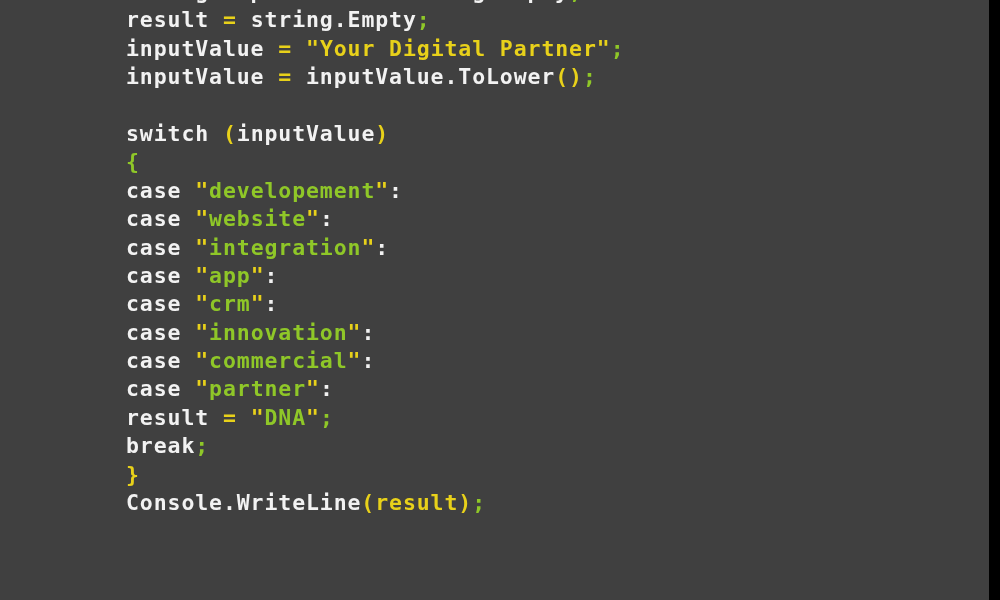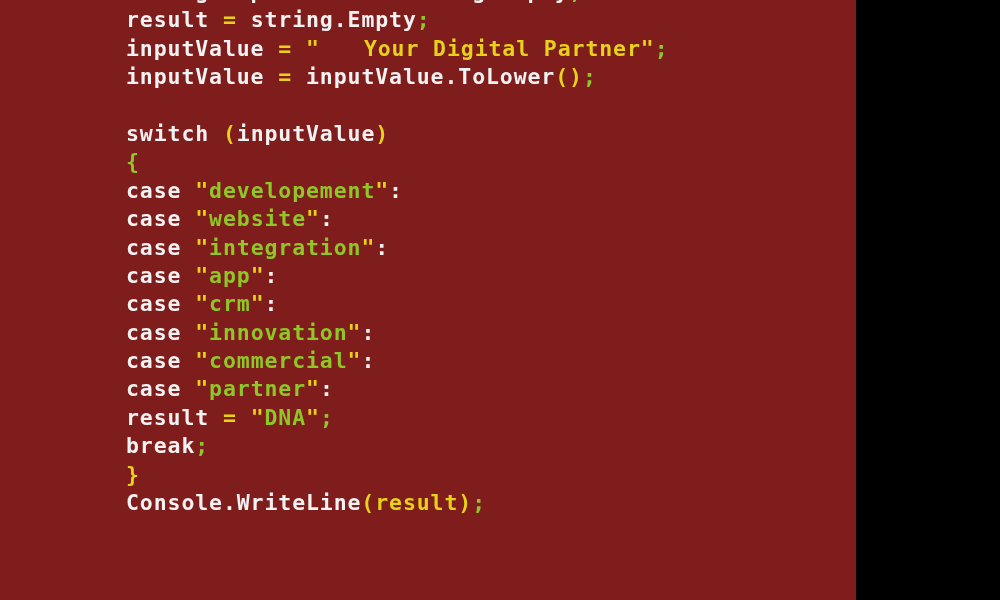--- a/index.html
+++ b/index.html
@@ -9,23 +9,23 @@
   }
   body {
     width: 1000px;
     height: 600px;
     overflow: hidden;
     font-family: "DejaVu Sans Mono", "Liberation Mono", monospace;
   }
 
   #code-surface {
     position: relative;
-    width: 856px;
+    width: 989px;
     height: 600px;
-    background: #7f1d1d;
+    background: #404040;
     overflow: hidden;
   }
 
   #code-block {
     position: absolute;
     left: 126px;
     top: -22px;
     font-family: "DejaVu Sans Mono", "Liberation Mono", monospace;
     font-size: 21.5px;
     line-height: 28.4px;
@@ -41,21 +41,21 @@
   }
 
   .tok-plain  { color: #f2f2f2; }
   .tok-op     { color: #e8d11a; }
   .tok-punc   { color: #e8d11a; }
   .tok-semi   { color: #8fc728; }
   .tok-brace-open  { color: #8fc728; }
   .tok-brace-close { color: #e8d11a; }
   .tok-quote  { color: #e8d11a; }
   .tok-str-green { color: #8fc728; text-align: center; }
-  .tok-str-gold  { color: #e8d11a; margin-left: 44px; }
+  .tok-str-gold  { color: #e8d11a; }
   .tok-ident-arg { color: #e8d11a; }
 </style>
 </head>
 <body>
 
 <div id="code-surface">
   <div id="code-block"><div class="code-line"><span class="tok-plain">string inputValue </span><span class="tok-op">=</span><span class="tok-plain"> string.Empty</span><span class="tok-semi">;</span></div><div class="code-line"><span class="tok-plain">result </span><span class="tok-op">=</span><span class="tok-plain"> string.Empty</span><span class="tok-semi">;</span></div><div class="code-line"><span class="tok-plain">inputValue </span><span class="tok-op">=</span><span class="tok-plain"> </span><span class="tok-quote">"</span><span class="tok-str-gold">Your Digital Partner</span><span class="tok-quote">"</span><span class="tok-semi">;</span></div><div class="code-line"><span class="tok-plain">inputValue </span><span class="tok-op">=</span><span class="tok-plain"> inputValue.ToLower</span><span class="tok-punc">()</span><span class="tok-semi">;</span></div><div class="code-line">&nbsp;</div><div class="code-line"><span class="tok-plain">switch </span><span class="tok-punc">(</span><span class="tok-plain">inputValue</span><span class="tok-punc">)</span></div><div class="code-line"><span class="tok-brace-open">{</span></div><div class="code-line"><span class="tok-plain">case </span><span class="tok-quote">"</span><span class="tok-str-green">developement</span><span class="tok-quote">"</span><span class="tok-plain">:</span></div><div class="code-line"><span class="tok-plain">case </span><span class="tok-quote">"</span><span class="tok-str-green">website</span><span class="tok-quote">"</span><span class="tok-plain">:</span></div><div class="code-line"><span class="tok-plain">case </span><span class="tok-quote">"</span><span class="tok-str-green">integration</span><span class="tok-quote">"</span><span class="tok-plain">:</span></div><div class="code-line"><span class="tok-plain">case </span><span class="tok-quote">"</span><span class="tok-str-green">app</span><span class="tok-quote">"</span><span class="tok-plain">:</span></div><div class="code-line"><span class="tok-plain">case </span><span class="tok-quote">"</span><span class="tok-str-green">crm</span><span class="tok-quote">"</span><span class="tok-plain">:</span></div><div class="code-line"><span class="tok-plain">case </span><span class="tok-quote">"</span><span class="tok-str-green">innovation</span><span class="tok-quote">"</span><span class="tok-plain">:</span></div><div class="code-line"><span class="tok-plain">case </span><span class="tok-quote">"</span><span class="tok-str-green">commercial</span><span class="tok-quote">"</span><span class="tok-plain">:</span></div><div class="code-line"><span class="tok-plain">case </span><span class="tok-quote">"</span><span class="tok-str-green">partner</span><span class="tok-quote">"</span><span class="tok-plain">:</span></div><div class="code-line"><span class="tok-plain">result </span><span class="tok-op">=</span><span class="tok-plain"> </span><span class="tok-quote">"</span><span class="tok-str-green">DNA</span><span class="tok-quote">"</span><span class="tok-semi">;</span></div><div class="code-line"><span class="tok-plain">break</span><span class="tok-semi">;</span></div><div class="code-line"><span class="tok-brace-close">}</span></div><div class="code-line"><span class="tok-plain">Console.WriteLine</span><span class="tok-punc">(</span><span class="tok-ident-arg">result</span><span class="tok-punc">)</span><span class="tok-semi">;</span></div></div>
 </div>
 
 </body></html>

